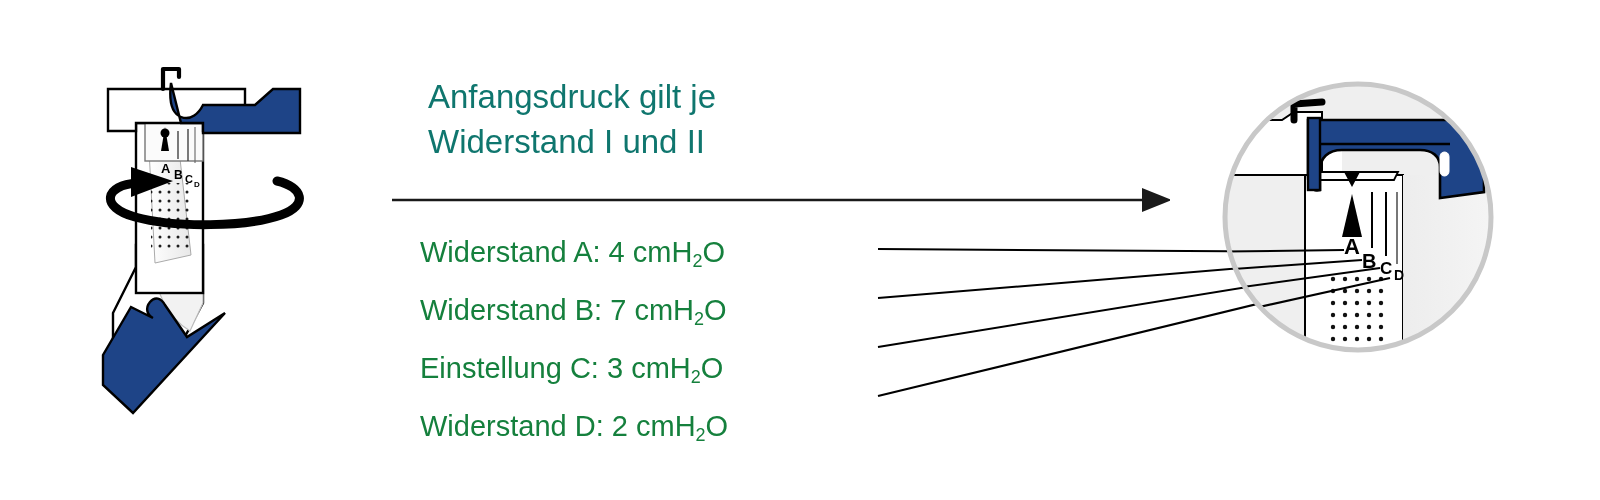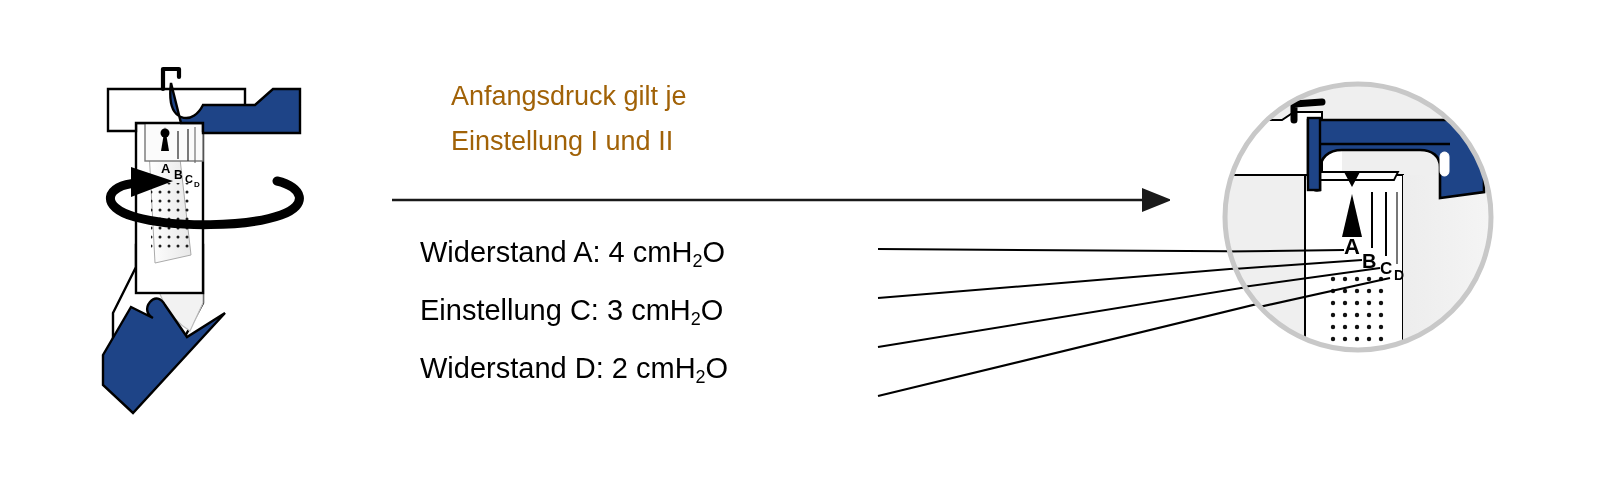--- a/index.html
+++ b/index.html
@@ -18,36 +18,35 @@
   }
   .abs { position: absolute; }
 
   
   #heading-block {
     left: 428px;
     top: 74px;
     width: 560px;
   }
   .heading-line {
-    font-size: 27px;
+    font-size: 33px;
     line-height: 45px;
     white-space: nowrap;
-    color: #a16207;
-    margin-left: 23px;
+    color: #0f766e;
   }
   #resistance-list {
     left: 420px;
     top: 228px;
     width: 560px;
   }
   .resistance-line {
     font-size: 29px;
     line-height: 49px;
     white-space: nowrap;
-    color: #000000;
+    color: #15803d;
   }
   .resistance-line sub {
     font-size: 0.62em;
     vertical-align: -0.28em;
   }
   .nbsp-thin { letter-spacing: 0.06em; }
 
   svg { display: block; }
 </style>
 </head>
@@ -109,35 +108,42 @@
 
       <text x="66" y="118" font-family="Liberation Sans, sans-serif" font-size="13" font-weight="bold" fill="#000">A</text>
       <text x="79" y="124" font-family="Liberation Sans, sans-serif" font-size="12" font-weight="bold" fill="#000">B</text>
       <text x="90" y="128" font-family="Liberation Sans, sans-serif" font-size="11" font-weight="bold" fill="#000">C</text>
       <text x="99" y="132" font-family="Liberation Sans, sans-serif" font-size="8" font-weight="bold" fill="#000">D</text>
     </svg>
   </div>
 
   <div class="abs" id="heading-block">
     <div class="heading-line">Anfangsdruck gilt je</div>
-    <div class="heading-line">Einstellung I und II</div>
+    <div class="heading-line">Widerstand I und II</div>
   </div>
 
   <div class="abs" style="left:390px; top:180px; width:780px; height:40px;">
     <svg width="780" height="40" viewBox="0 0 780 40" aria-hidden="true">
       <line x1="2" y1="20" x2="752" y2="20" stroke="#1a1a1a" stroke-width="2.4"></line>
       <polygon points="752,8 782,20 752,32" fill="#1a1a1a"></polygon>
     </svg>
   </div>
 
   <div class="abs" id="resistance-list">
     <div class="resistance-line">
       <span>Widerstand A:</span>
       <span class="nbsp-thin"> </span>
       <span>4</span>
+      <span class="nbsp-thin"> </span>
+      <span><span>cmH</span><sub>2</sub><span>O</span></span>
+    </div>
+    <div class="resistance-line">
+      <span>Widerstand B:</span>
+      <span class="nbsp-thin"> </span>
+      <span>7</span>
       <span class="nbsp-thin"> </span>
       <span><span>cmH</span><sub>2</sub><span>O</span></span>
     </div>
     <div class="resistance-line">
       <span>Einstellung C:</span>
       <span class="nbsp-thin"> </span>
       <span>3</span>
       <span class="nbsp-thin"> </span>
       <span><span>cmH</span><sub>2</sub><span>O</span></span>
     </div>

